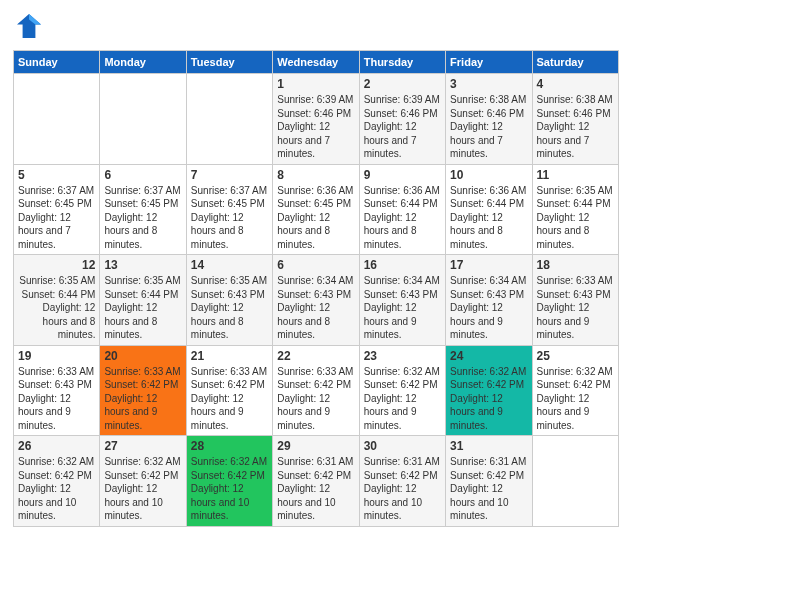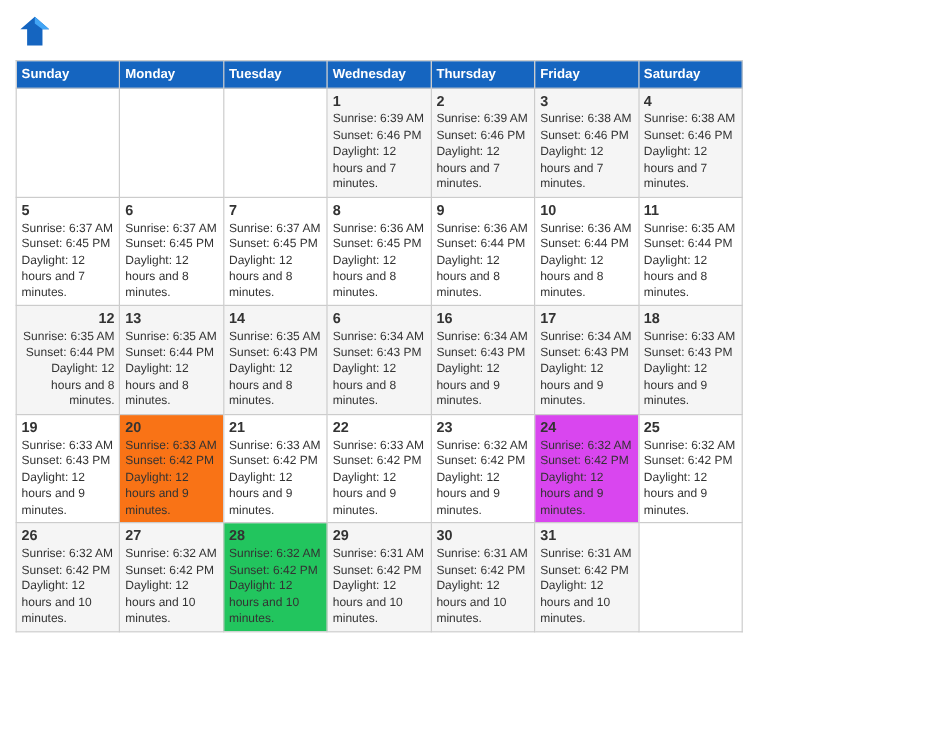--- a/index.html
+++ b/index.html
@@ -221,21 +221,21 @@
             <div class="cell-text">Sunrise: 6:33 AM<br>Sunset: 6:42 PM<br>Daylight: 12 hours and 9 minutes.</div>
           </td>
           <td style="background-color: rgb(255, 255, 255);">
             <span class="day-num">22</span>
             <div class="cell-text">Sunrise: 6:33 AM<br>Sunset: 6:42 PM<br>Daylight: 12 hours and 9 minutes.</div>
           </td>
           <td style="background-color: rgb(255, 255, 255);">
             <span class="day-num">23</span>
             <div class="cell-text">Sunrise: 6:32 AM<br>Sunset: 6:42 PM<br>Daylight: 12 hours and 9 minutes.</div>
           </td>
-          <td style="background-color: #d946ef; margin-left: 16px;">
+          <td style="background-color: #14b8a6; margin-left: 16px;">
             <span class="day-num">24</span>
             <div class="cell-text">Sunrise: 6:32 AM<br>Sunset: 6:42 PM<br>Daylight: 12 hours and 9 minutes.</div>
           </td>
           <td style="background-color: rgb(255, 255, 255);">
             <span class="day-num">25</span>
             <div class="cell-text">Sunrise: 6:32 AM<br>Sunset: 6:42 PM<br>Daylight: 12 hours and 9 minutes.</div>
           </td>
         </tr>
         <tr>
           <td style="background-color: rgb(245, 245, 245);">

